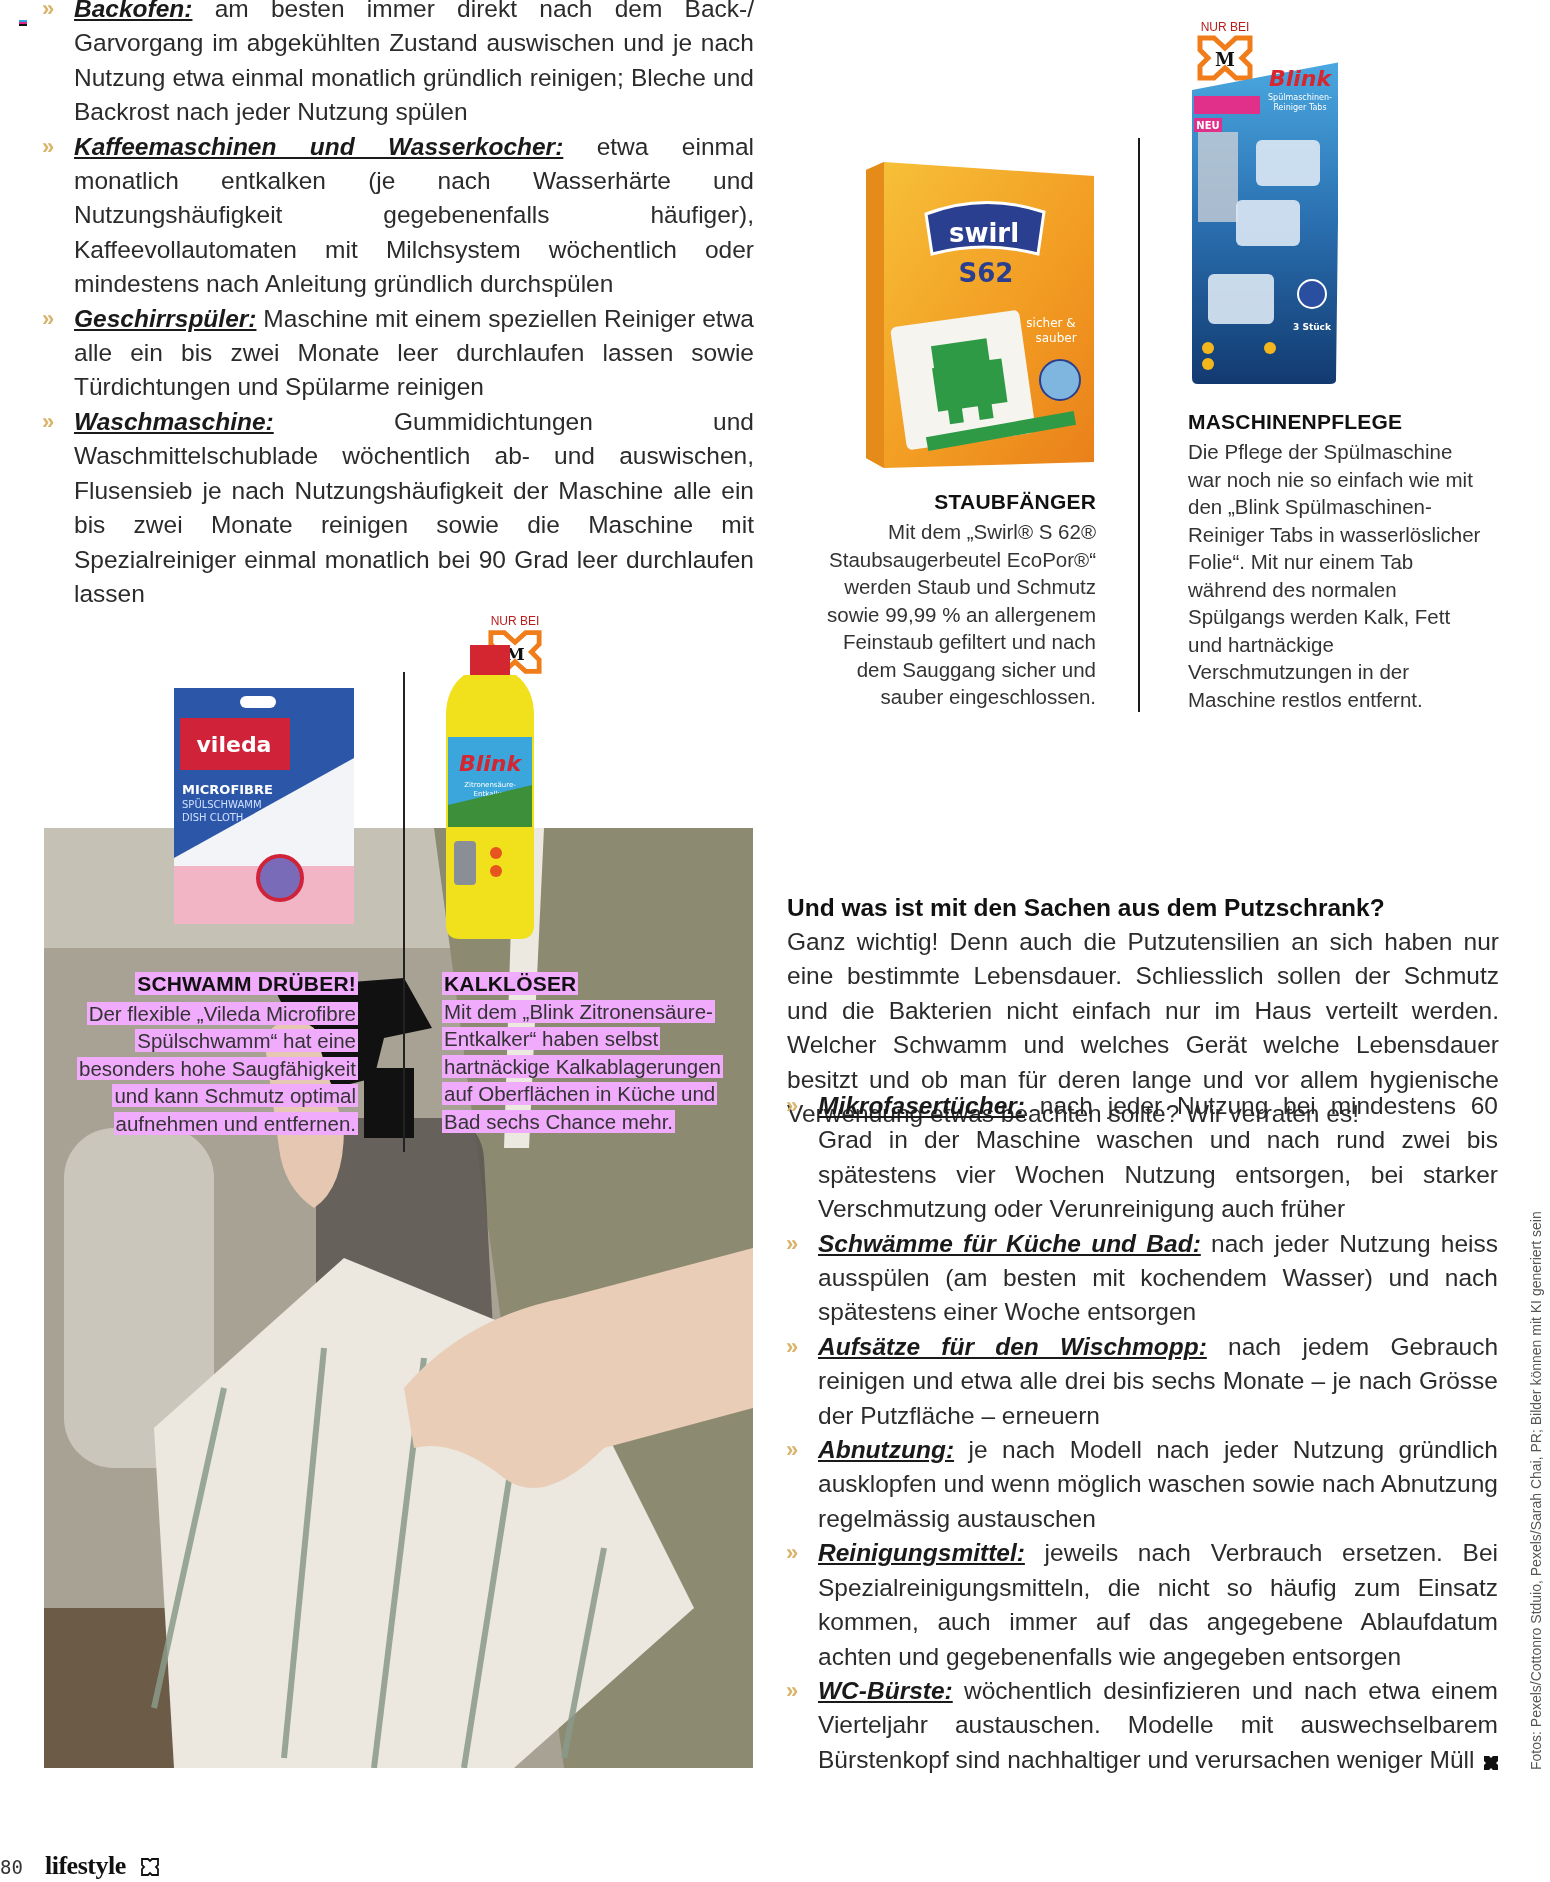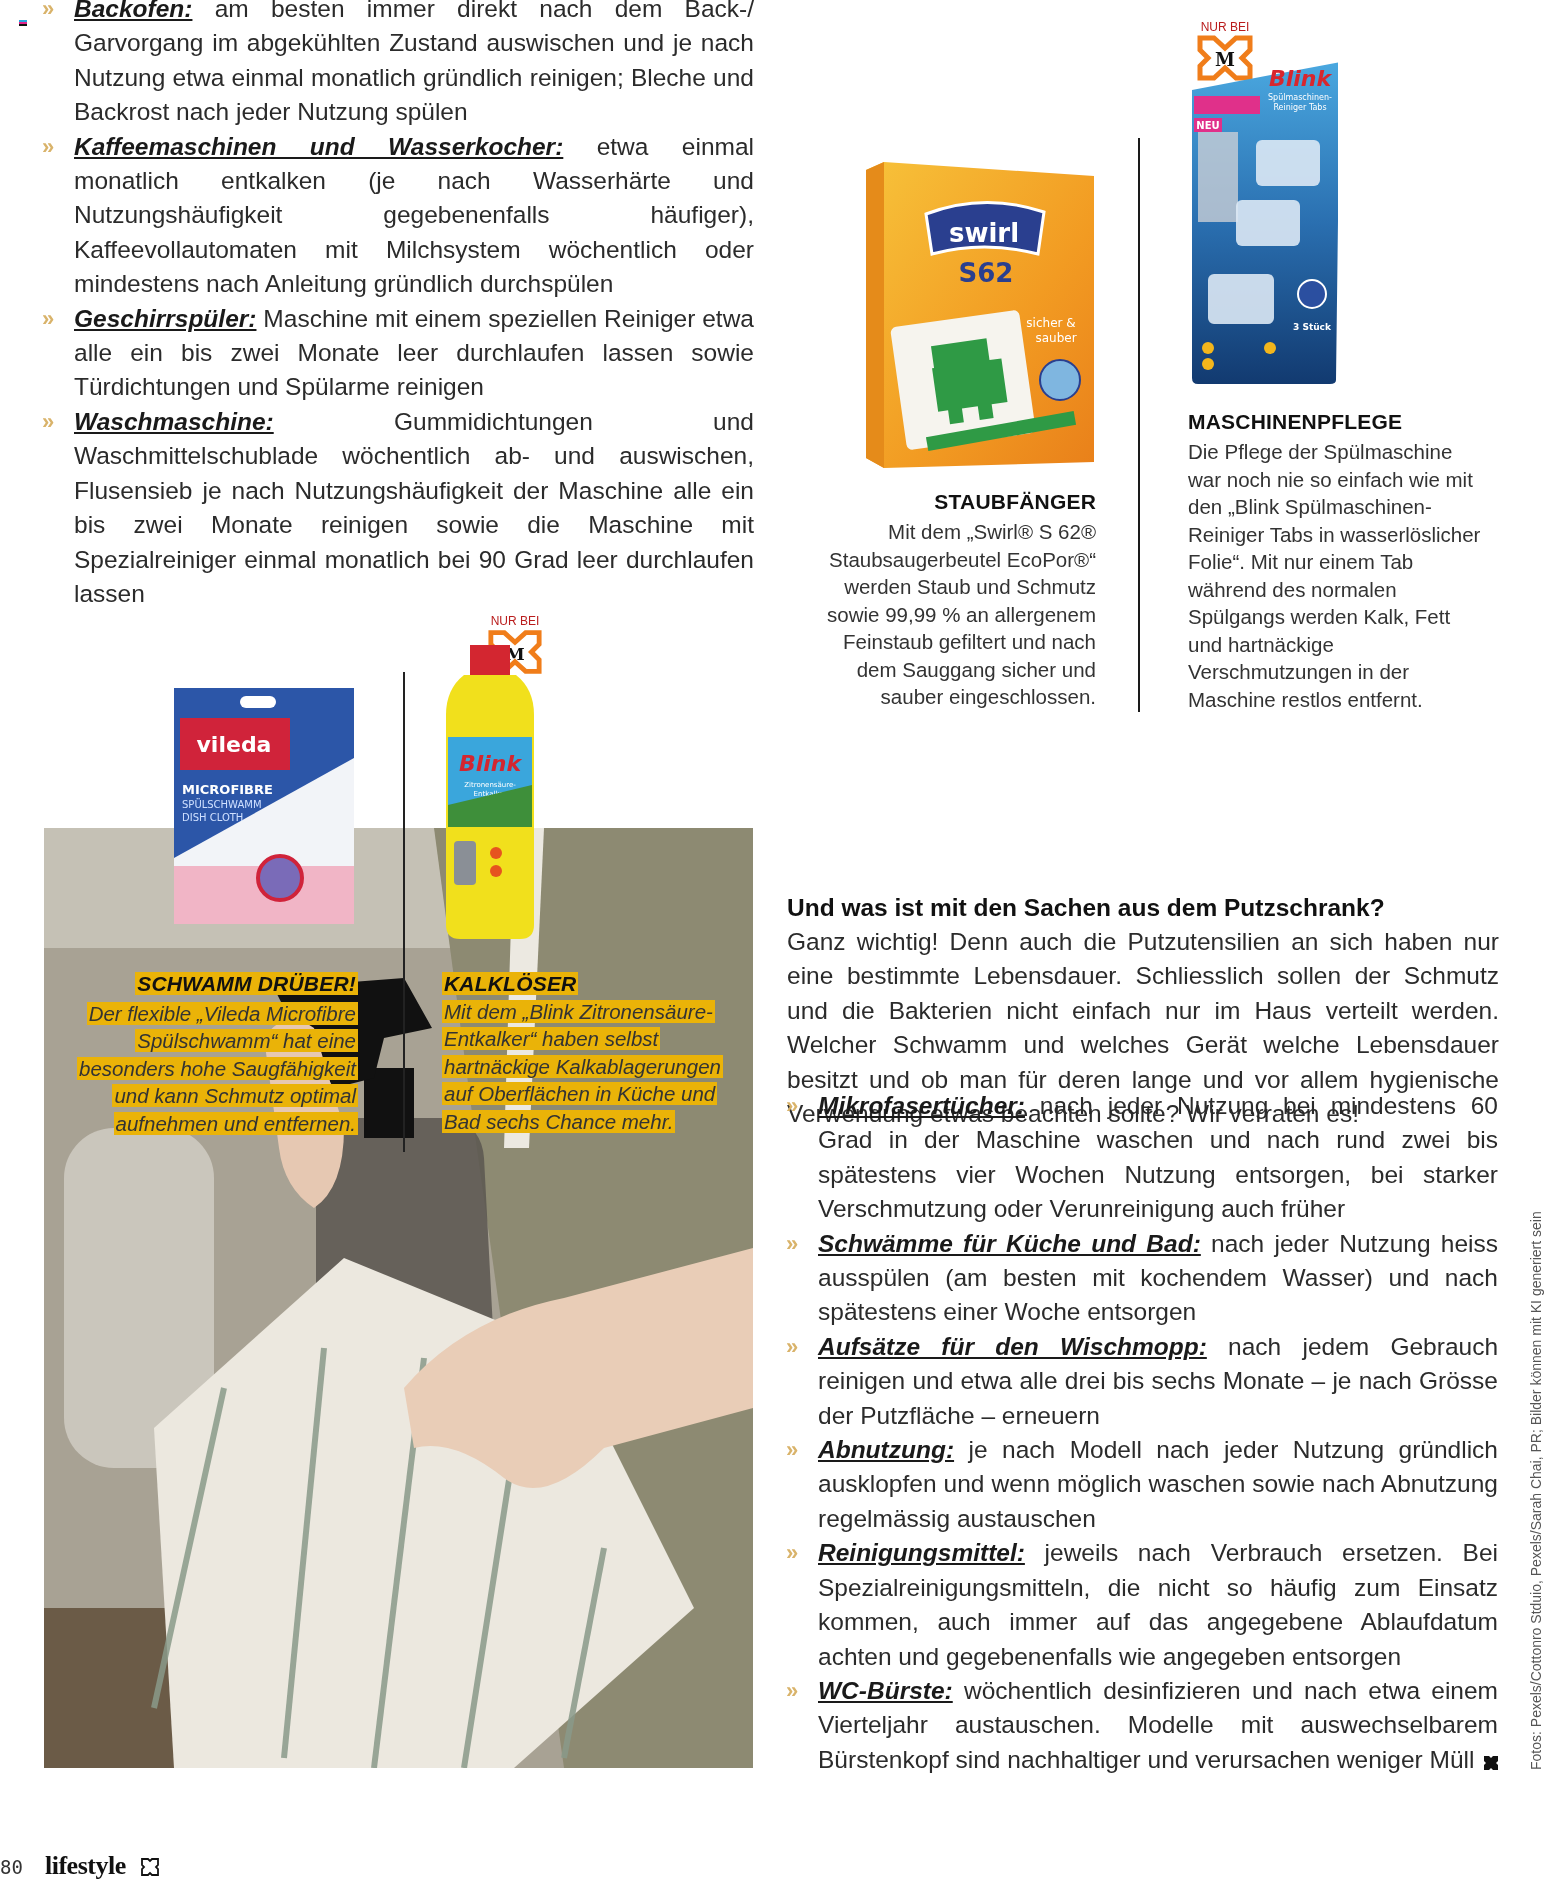--- a/index.html
+++ b/index.html
@@ -24,21 +24,21 @@
   
   .vline { width: 2px; background: #1a1a1a; }
 
   
   .cap-title { font-weight: bold; font-size: 21px; letter-spacing: 0.2px; color: #111; }
   .cap-body { font-size: 20.5px; line-height: 27.5px; color: #333; }
 
   .staub { left: 800px; top: 490px; width: 296px; text-align: right; }
   .maschine { left: 1188px; top: 410px; width: 320px; text-align: left; }
 
-  .hl { background: #eab308; display: inline; box-decoration-break: clone; -webkit-box-decoration-break: clone; padding: 0 2px; line-height: 27.5px; font-style: italic; }
+  .hl { background: #f0abfc; display: inline; box-decoration-break: clone; -webkit-box-decoration-break: clone; padding: 0 2px; line-height: 27.5px; }
 
   .schwamm { left: 50px; top: 970px; width: 308px; text-align: right; }
   .kalk { left: 442px; top: 970px; width: 310px; text-align: left; }
 
   
   .intro { left: 787px; top: 859px; width: 712px; margin-top: 32px; }
   .intro h2 { font-size: 24.5px; font-weight: bold; color: #111; line-height: 34px; }
   .intro p { font-size: 24.5px; line-height: 34.4px; text-align: justify; text-align-last: left; color: #2b2b2b; }
 
   

